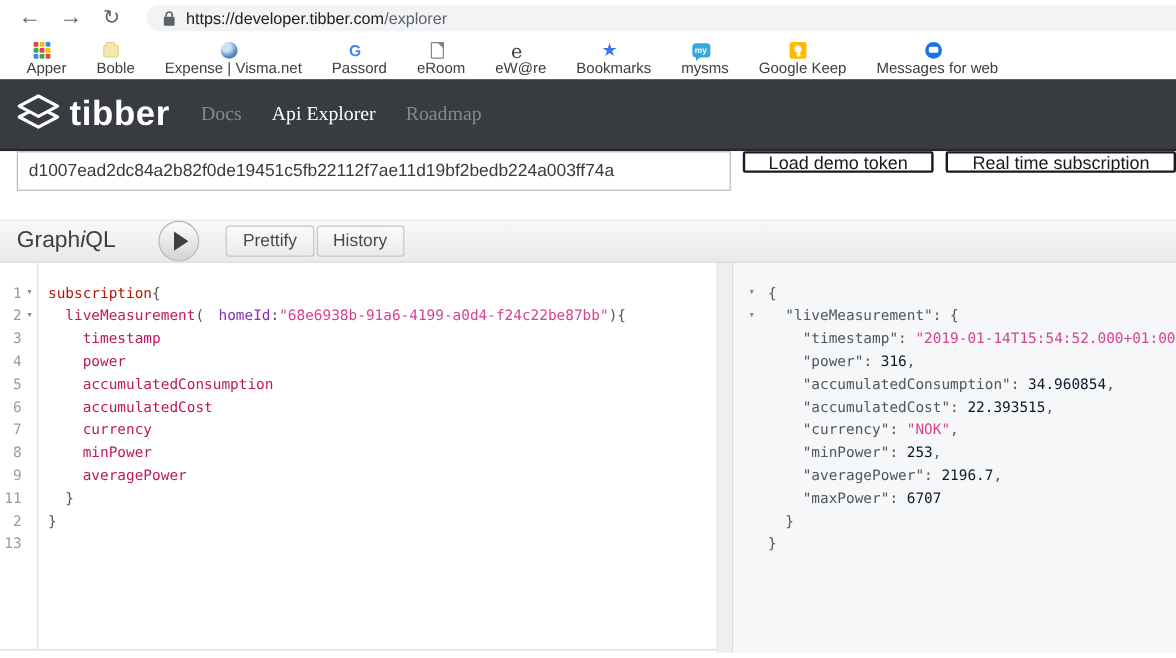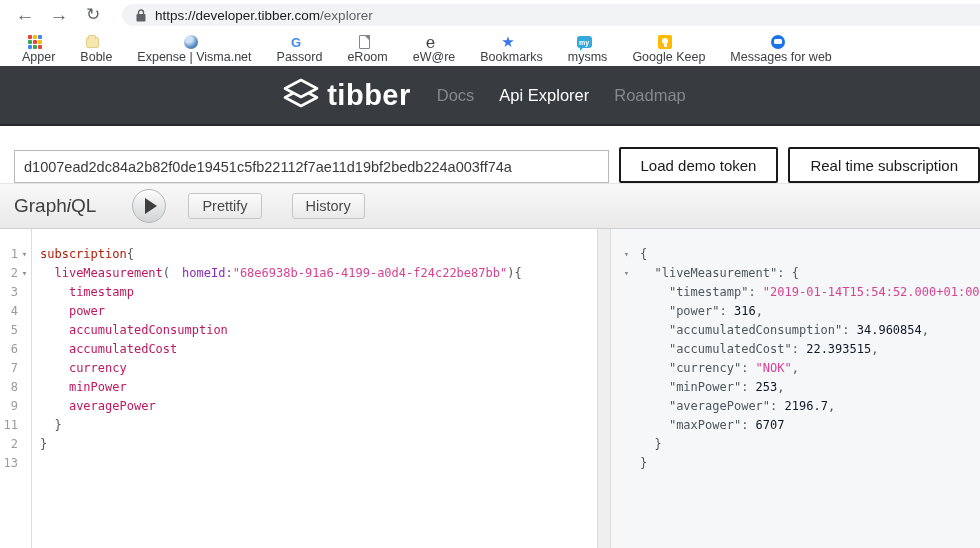--- a/index.html
+++ b/index.html
@@ -33,40 +33,40 @@
   .star-ic { color:#3b78e7; font-size:15px; }
   .mysms-ic { width:15px; height:12px; background:#35a8dc; border-radius:3px; color:#fff; font-size:7px; font-weight:bold; display:flex; align-items:center; justify-content:center; position:relative; }
   .mysms-ic:after { content:""; position:absolute; bottom:-3px; left:3px; border:2px solid transparent; border-top-color:#35a8dc; border-left-color:#35a8dc; }
   .keep-ic { width:14px; height:14px; background:#ffba00; border-radius:2px; position:relative; }
   .keep-ic:before { content:""; position:absolute; left:4px; top:3px; width:6px; height:6px; border-radius:50%; background:#fff; }
   .keep-ic:after { content:""; position:absolute; left:5.5px; top:9px; width:3px; height:2.5px; background:#fff; }
   .msg-ic { width:14px; height:14px; border-radius:50%; background:#1a73e8; position:relative; }
   .msg-ic:before { content:""; position:absolute; left:3px; top:4px; width:8px; height:5px; background:#fff; border-radius:1.5px; }
 
   
-  .site-header { margin-top:4px; height:60px; background:#383b40; border-bottom:2px solid #26282c; display:flex; align-items:center; padding-left:12px;justify-content:center; }
+  .site-header { margin-top:4px; height:60px; background:#383b40; border-bottom:2px solid #26282c; display:flex; align-items:center; padding-left:12px; }
   .brand { display:flex; align-items:center; cursor:pointer; }
   .brand-name { color:#fff; font-size:29px; font-weight:bold; letter-spacing:0.5px; margin-left:6px; }
   .main-nav { display:flex; margin-left:26px; }
-  .main-nav .nav-item { font-size:16.5px; color:#85888d; margin-right:25px; cursor:pointer; }
+  .main-nav .nav-item { font-size:16.5px; color:#85888d; margin-right:25px; cursor:pointer;font-family:Liberation Serif, serif; }
   .main-nav .nav-item.active { color:#fff; }
 
   
-  .token-row { height:57px; display:flex; align-items:flex-end; background:#fff; padding:0 0 0 14px; }
+  .token-row { height:57px; display:flex; align-items:flex-start; background:#fff; padding:0 0 0 14px; }
   .token-input { width:597px; height:33px; border:1px solid #b7b7b7; padding:0 9px; font-size:14.5px; color:#3a3a3a; font-family:"Liberation Sans", sans-serif; background:#fff; }
-  .tok-btn { height:36px; margin-left:10px; background:#fff; border:2px solid #1a1a1a; border-radius:2px; font-size:15px; color:#1a1a1a; padding:0 20px; white-space:nowrap; cursor:pointer; font-family:"Liberation Sans", sans-serif; }
-
-  
-  .gq-toolbar { height:46px; background:linear-gradient(#f8f8f8,#e9e9e9); border-top:1px solid #e5e5e5; border-bottom:1px solid #d0d0d0; display:flex; align-items:center; padding-left:14px; }
+  .tok-btn { height:18px; margin-left:10px; background:#fff; border:2px solid #1a1a1a; border-radius:2px; font-size:15px; color:#1a1a1a; padding:0 20px; white-space:nowrap; cursor:pointer; font-family:"Liberation Sans", sans-serif; }
+
+  
+  .gq-toolbar { height:36px; background:linear-gradient(#f8f8f8,#e9e9e9); border-top:1px solid #e5e5e5; border-bottom:1px solid #d0d0d0; display:flex; align-items:center; padding-left:14px; }
   .gq-title { font-size:19px; color:#3f3f3f; }
   .gq-title .it { font-style:italic; }
   .execute-btn { width:34px; height:34px; border-radius:50%; border:1px solid #b4b7ba; background:linear-gradient(#fdfdfd,#d2d3d6); margin-left:36px; display:flex; align-items:center; justify-content:center; cursor:pointer; }
   .execute-btn .tri { width:0; height:0; border-left:12px solid #3f3f3f; border-top:8px solid transparent; border-bottom:8px solid transparent; margin-left:4px; }
   .gq-btn { margin-left:22px; padding:4px 13px; background:linear-gradient(#fbfbfb,#eaeaea); border:1px solid #c6c6c6; border-radius:3px; font-size:14.5px; color:#4a4a4a; cursor:pointer; font-family:"Liberation Sans", sans-serif; }
-  .gq-btn + .gq-btn { margin-left:30px; }
+  .gq-btn + .gq-btn { margin-left:2px; }
 
   
   .editor-area { display:flex; height:325px; }
   .query-pane { width:597px; position:relative; background:#fff; padding-top:16px; overflow:hidden; }
   .query-pane:before { content:""; position:absolute; left:31px; top:0; bottom:3px; width:1px; background:#ddd; }
   .query-pane:after { content:""; position:absolute; left:0; right:0; bottom:2px; height:1px; background:#d8d8d8; }
   .divider { width:14px; background:#efefef; border-left:1px solid #dcdcdc; border-right:1px solid #dcdcdc; cursor:col-resize; }
   .result-pane { flex:1; background:#f6f7f8; padding-top:16px; overflow:hidden; position:relative; }
 
   .code-row { display:flex; height:19px; line-height:19px; font-family:"DejaVu Sans Mono","Liberation Mono",monospace; font-size:12px; white-space:pre; }

